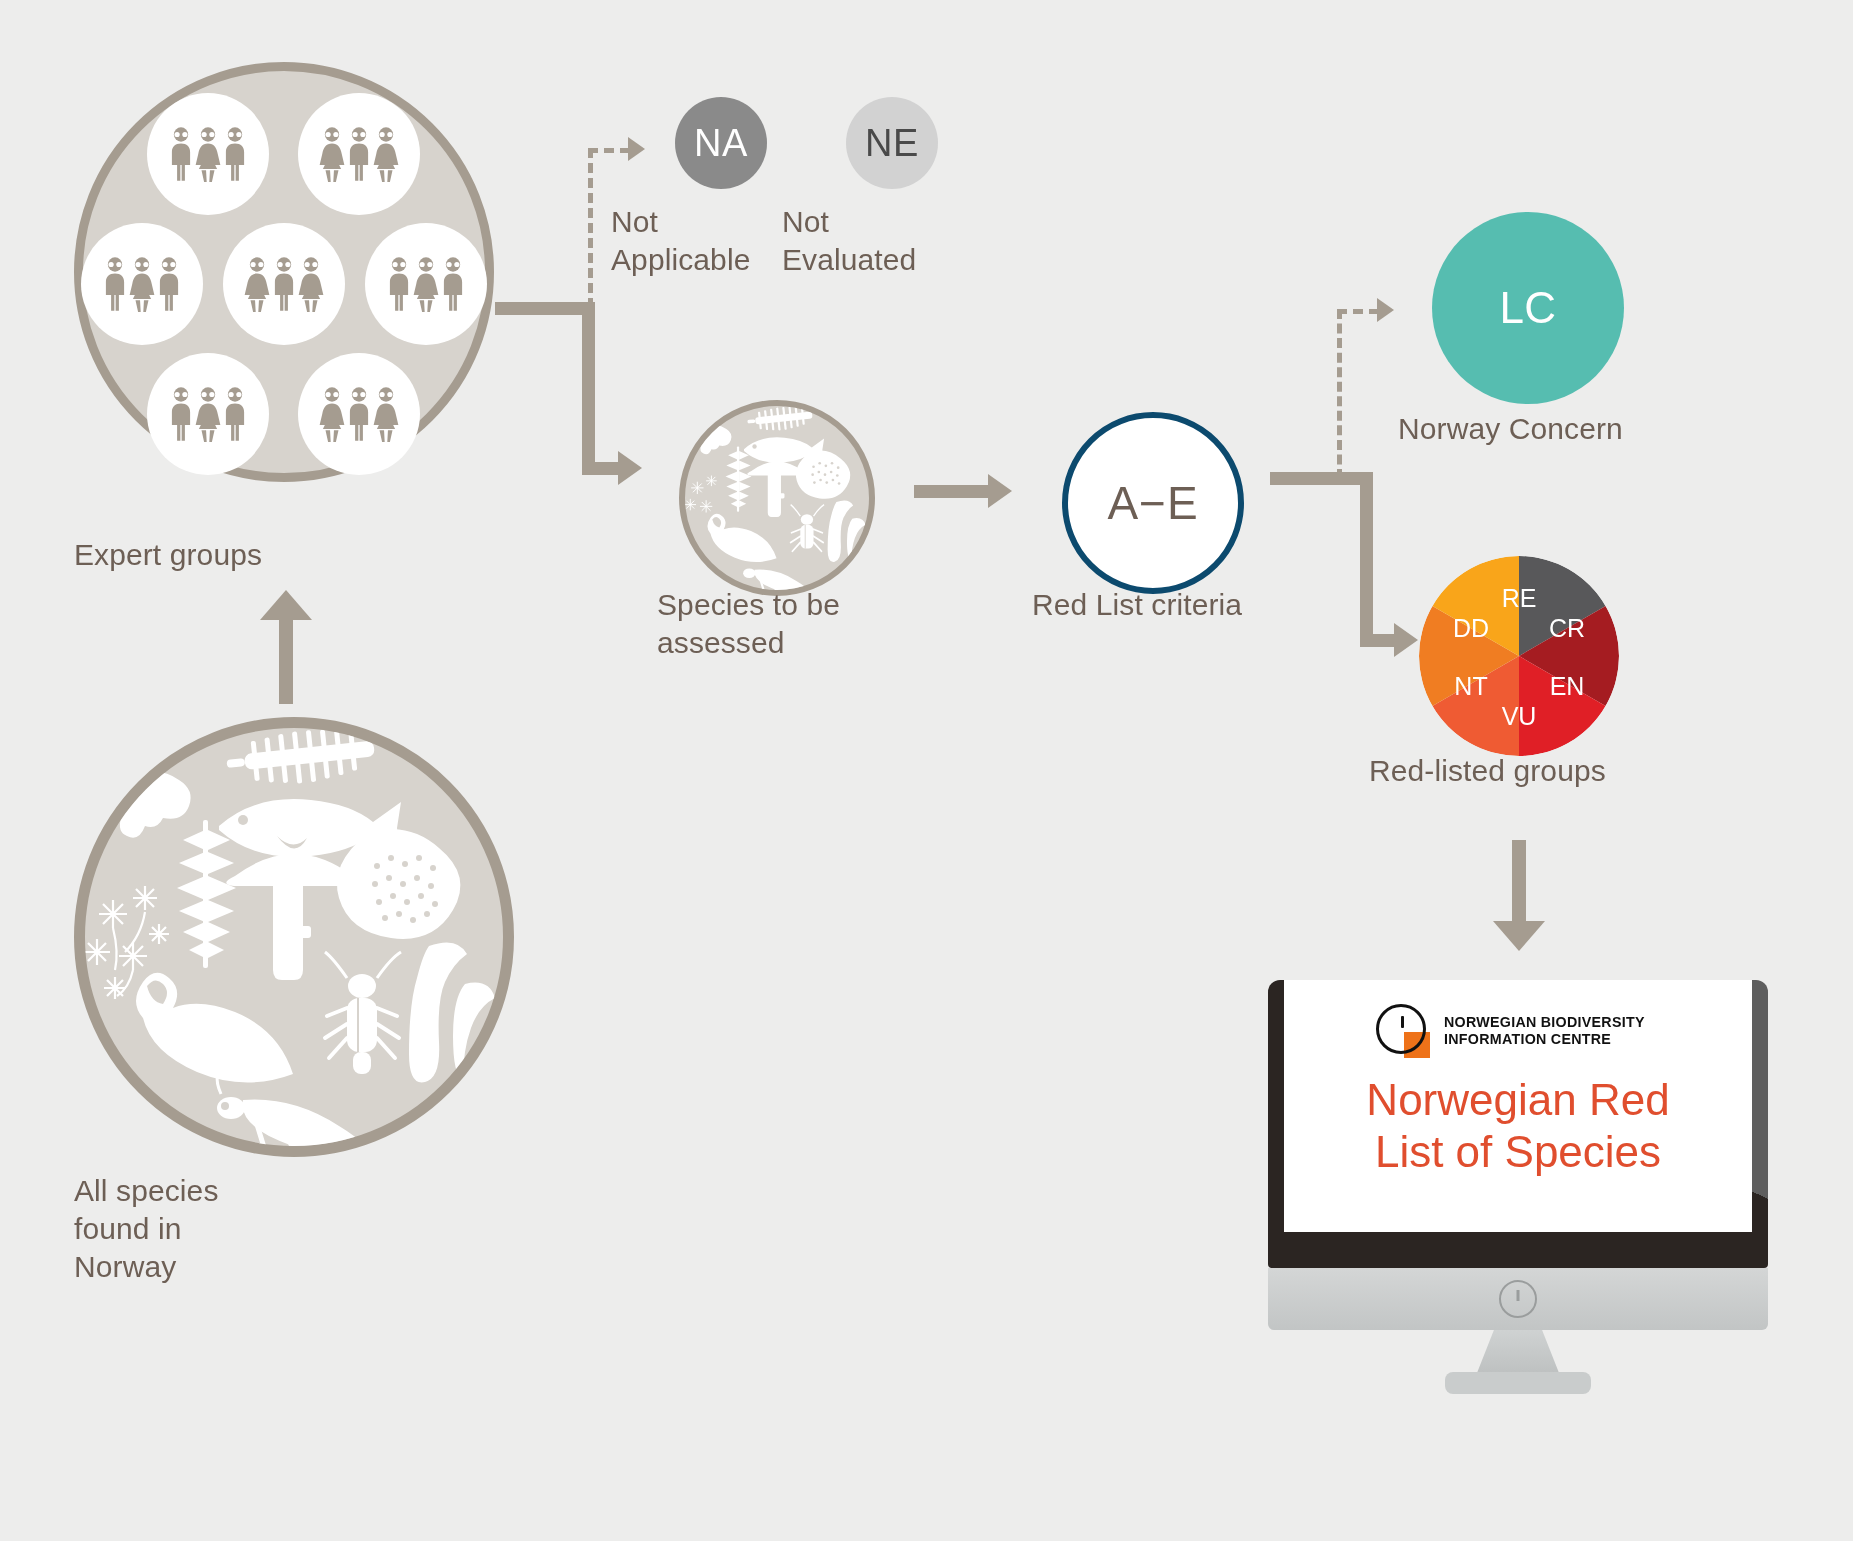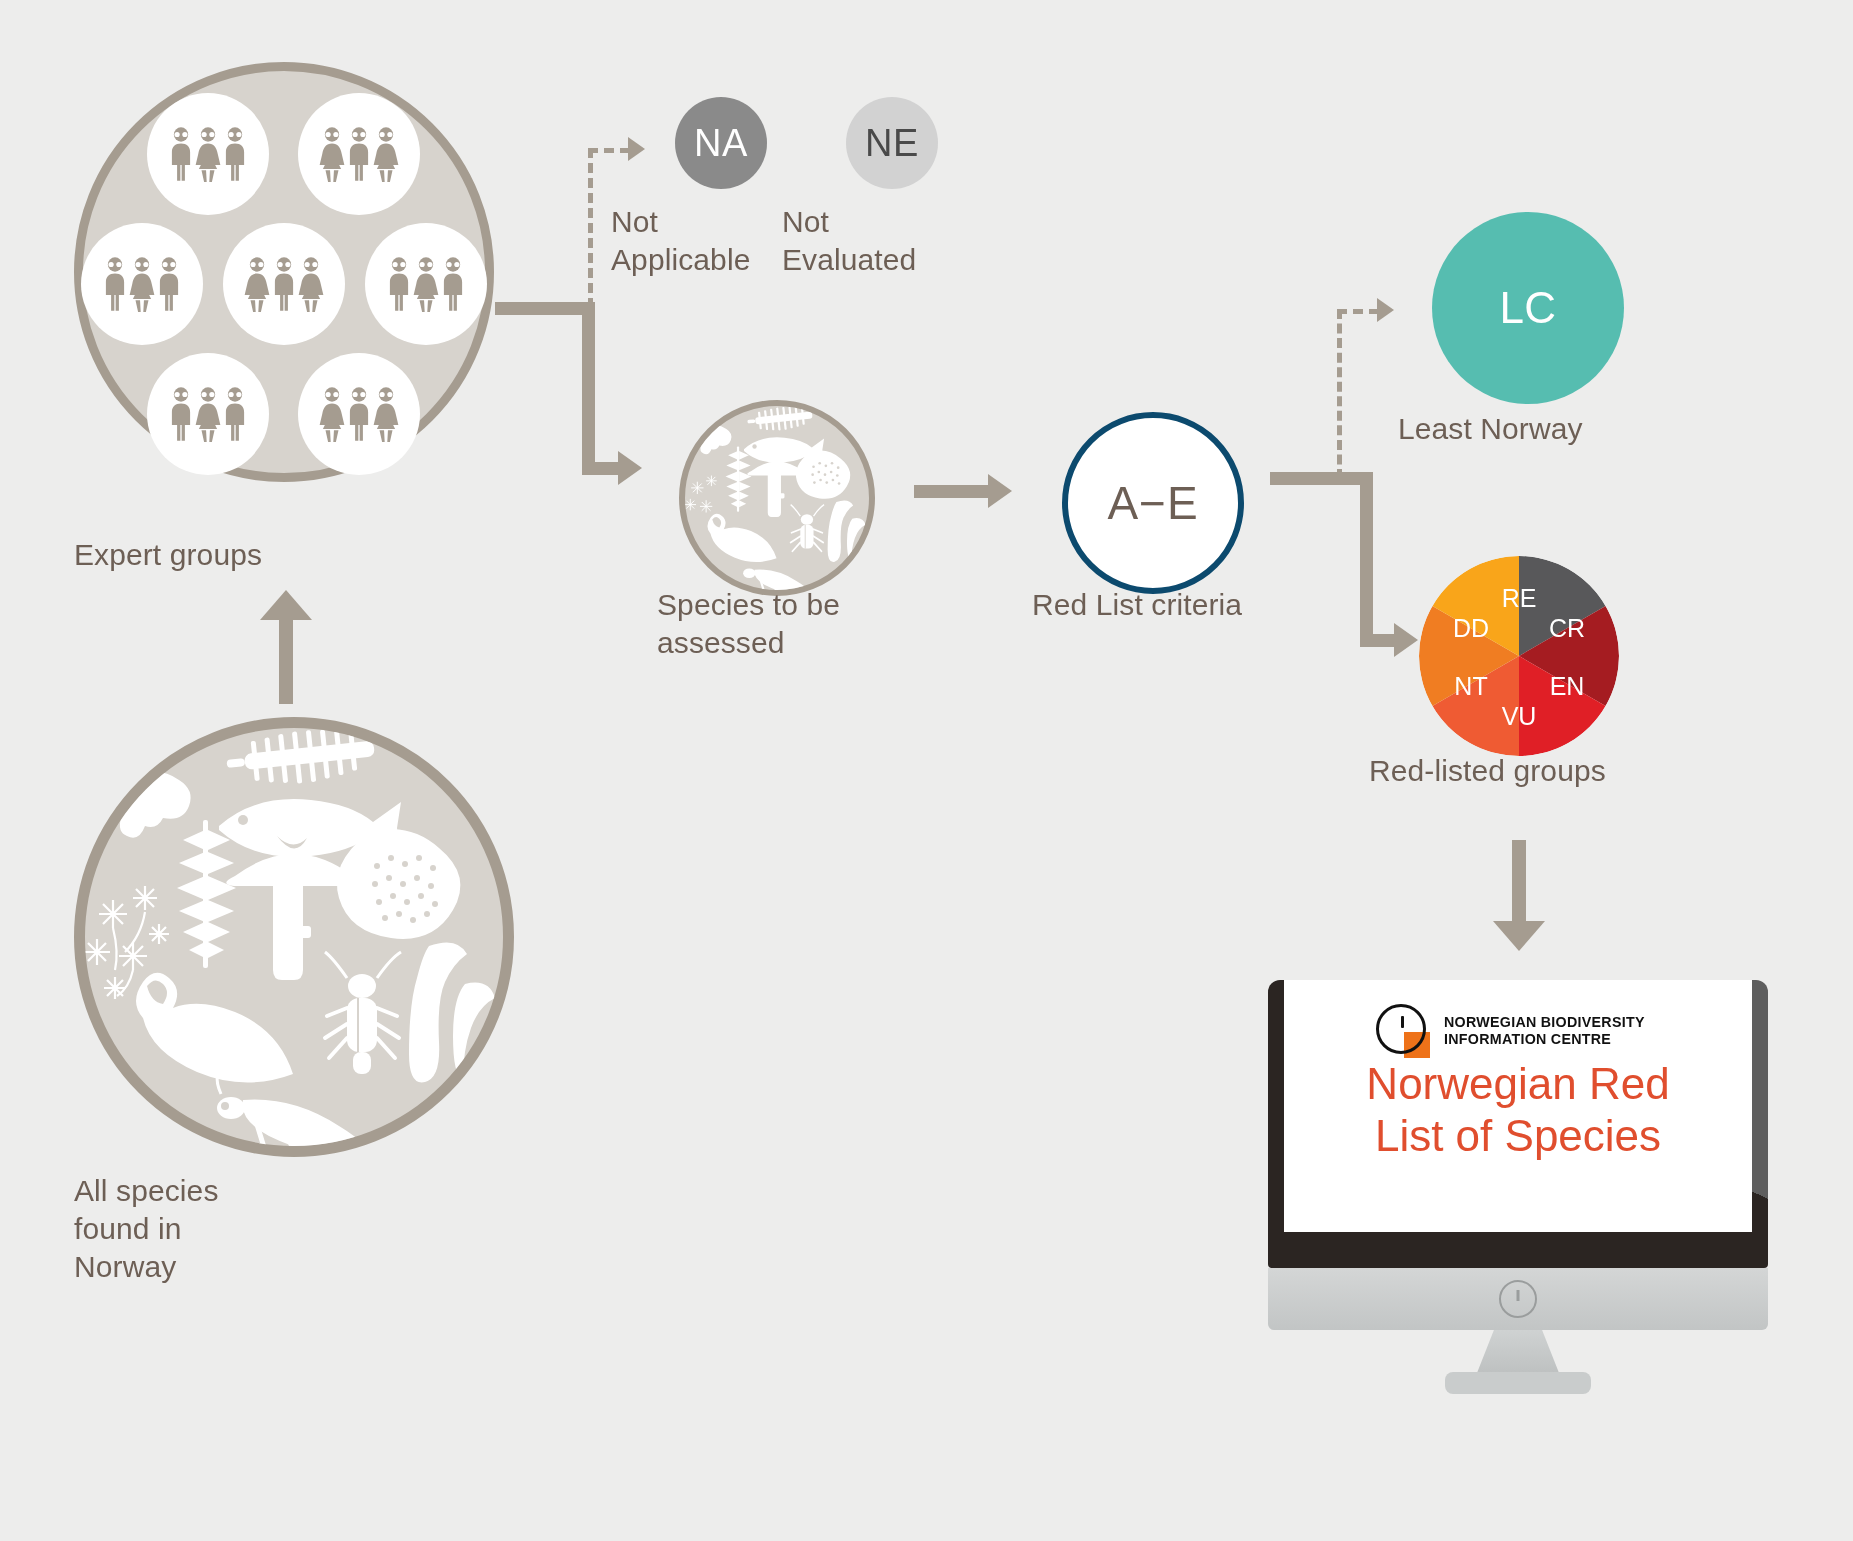--- a/index.html
+++ b/index.html
@@ -253,20 +253,21 @@
     font-weight: bold;
     font-size: 15.5px;
     line-height: 1.12;
     letter-spacing: .3px;
     color: #111111;
     white-space: pre-line;
     transform: scaleX(.92);
     transform-origin: left center;
   }
   #screen-title {
+    margin-top: 16px;
     color: #e04e2e;
     font-size: 44px;
     line-height: 1.18;
     text-align: center;
     white-space: pre-line;
   }
 </style>
 </head>
 <body>
 
@@ -785,21 +786,21 @@
   <div class="bar" style="left:1360px; top:634px; width:38px; height:13px;"></div>
   <div class="arrow-right" style="left:1394px; top:623px;"></div>
 
   <div class="dash-v" style="left:1337px; top:309px; height:170px;"></div>
   <div class="dash-h" style="left:1337px; top:309px; width:42px;"></div>
   <div class="arrow-right small" style="left:1377px; top:298px;"></div>
 
   <div id="lc-circle" class="status-circle">
     <span>LC</span>
   </div>
-  <div class="label" style="left:1398px; top:410px; width:260px;">Least Norway</div>
+  <div class="label" style="left:1398px; top:410px; width:260px;">Norway Concern</div>
 
   <div id="pie">
     <svg width="200" height="200" viewBox="0 0 200 200">
 
       <path d="M100 100 L100 0 A100 100 0 0 1 186.6 50 Z" fill="#58585a"></path>
 
       <path d="M100 100 L186.6 50 A100 100 0 0 1 186.6 150 Z" fill="#a51c21"></path>
 
       <path d="M100 100 L186.6 150 A100 100 0 0 1 100 200 Z" fill="#e01f26"></path>
 

